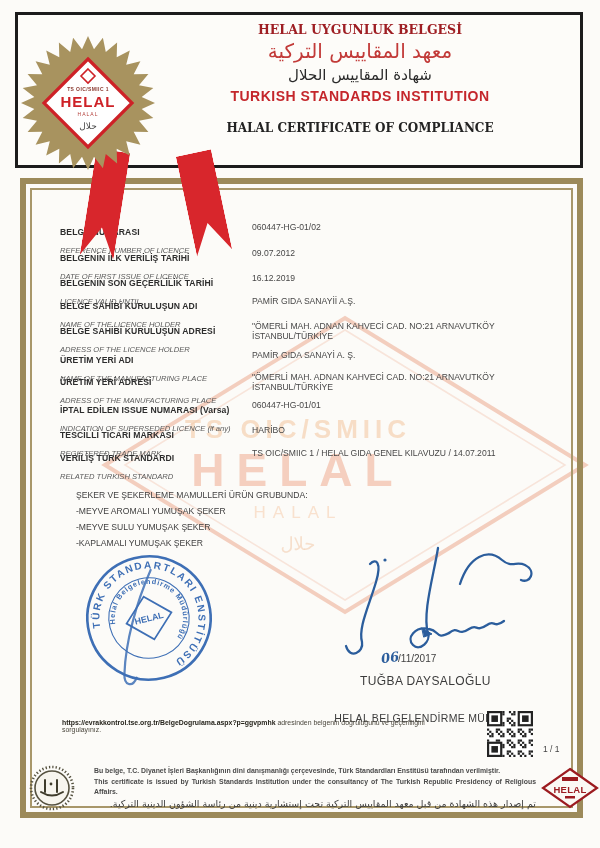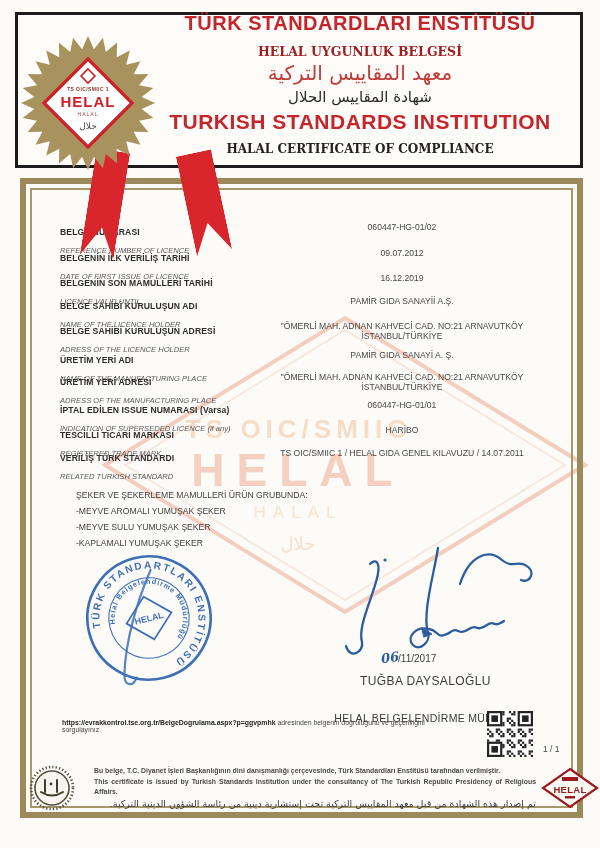--- a/index.html
+++ b/index.html
@@ -5,38 +5,38 @@
   html,body{margin:0;padding:0;}
   body{width:600px;height:848px;background:#f2f0ec;font-family:"Liberation Sans",sans-serif;position:relative;overflow:hidden;}
   .page{position:absolute;left:0;top:0;width:600px;height:848px;background:#fcfbf8;}
   
   .header-box{position:absolute;left:15px;top:12px;width:562px;height:150px;border:3px solid #1c1c1c;background:#fdfcf9;z-index:2;}
   .header-text{position:absolute;left:160px;top:12px;width:400px;text-align:center;z-index:3;}
   .h-title{color:#c4262b;font-weight:bold;font-size:20px;letter-spacing:.5px;line-height:1.1;}
   .h-sub{color:#9e1e23;font-family:"DejaVu Serif",serif;font-weight:bold;font-size:12.5px;margin-top:10px;}
   .h-ar-red{color:#c23a38;font-size:20px;margin-top:2px;direction:rtl;font-family:"DejaVu Sans",sans-serif;}
   .h-ar-black{color:#2a2a2a;font-size:15px;margin-top:3px;direction:rtl;font-family:"DejaVu Sans",sans-serif;}
-  .h-title-en{color:#c4262b;font-weight:bold;font-size:21px;margin-top:4px;letter-spacing:.5px;}
-  .h-sub-en{color:#222;font-family:"DejaVu Serif",serif;font-weight:bold;font-size:12px;margin-top:8px;}
+  .h-title-en{color:#c4262b;font-weight:bold;font-size:14px;margin-top:4px;letter-spacing:.5px;}
+  .h-sub-en{color:#222;font-family:"DejaVu Serif",serif;font-weight:bold;font-size:12px;margin-top:17px;}
   
   .badge{position:absolute;left:18px;top:33px;width:140px;height:140px;z-index:5;}
   .ribbon{position:absolute;background:#d8262c;z-index:4;}
   .ribbon.left{left:88px;top:150px;width:34px;height:108px;transform:rotate(9deg);clip-path:polygon(0 0,100% 0,100% 100%,52% 72%,0 100%);}
   .ribbon.right{left:186px;top:152px;width:36px;height:102px;transform:rotate(-12deg);clip-path:polygon(0 0,100% 0,100% 100%,48% 70%,0 100%);}
   
   .frame{position:absolute;left:20px;top:178px;width:551px;height:628px;border:6px solid #9c8a5a;z-index:1;}
   .frame-inner{position:absolute;inset:4px;border:2px solid #a8976a;}
   
   .watermark{position:absolute;left:0;top:0;width:600px;height:848px;z-index:1;pointer-events:none;}
   
   .row{position:absolute;left:60px;width:500px;z-index:3;}
   .lab{display:inline-block;vertical-align:top;width:192px;}
   .lab .tr{font-weight:bold;font-size:8.6px;color:#2d2d2d;letter-spacing:.1px;}
   .lab .en{font-style:italic;font-size:7.6px;color:#5a5a5a;margin-top:1px;}
-  .val{display:inline-block;vertical-align:top;width:300px;font-size:8.6px;color:#474747;white-space:pre-line;padding-top:1px;text-align:center;}
+  .val{display:inline-block;vertical-align:top;width:300px;font-size:8.6px;color:#474747;white-space:pre-line;padding-top:1px;}
   .scope{position:absolute;left:76px;top:487px;z-index:3;font-size:8.6px;color:#3f3f3f;line-height:16px;white-space:pre-line;}
   
   .stamp{position:absolute;left:83px;top:552px;width:132px;height:132px;z-index:3;transform:rotate(-14deg);opacity:.92;}
   .signature{position:absolute;left:318px;top:540px;width:260px;height:140px;z-index:4;}
   .date-line{position:absolute;left:381px;top:650px;z-index:4;font-size:10px;color:#3f3f3f;}
   .date-hand{font-family:"DejaVu Serif",serif;font-style:italic;font-weight:bold;font-size:13px;color:#2b5d9c;display:inline-block;transform:rotate(-8deg);margin-right:-1px;}
   .sig-block{position:absolute;left:318px;top:674px;width:215px;text-align:center;z-index:3;}
   .sig-name{font-size:12px;color:#3b3b3b;letter-spacing:.4px;}
   .sig-title{font-size:10.5px;color:#3b3b3b;letter-spacing:.3px;margin-top:24px;}
   
@@ -59,21 +59,20 @@
     <polygon points="105,465 345,318 585,465 345,612" fill="none" stroke="rgba(233,150,120,0.45)" stroke-width="4"></polygon>
     <polygon points="125,465 345,330 565,465 345,600" fill="none" stroke="rgba(238,170,140,0.28)" stroke-width="1.5"></polygon>
     <text x="298" y="438" text-anchor="middle" font-size="26" font-weight="bold" letter-spacing="5" fill="rgba(242,196,156,0.55)">TS OIC/SMIIC</text>
     <text x="298" y="486" text-anchor="middle" font-size="46" font-weight="bold" letter-spacing="12" fill="rgba(238,164,134,0.5)">HELAL</text>
     <text x="298" y="518" text-anchor="middle" font-size="17" letter-spacing="7" fill="rgba(246,204,172,0.55)">HALAL</text>
     <text x="298" y="550" text-anchor="middle" font-size="18" fill="rgba(242,196,160,0.5)">حلال</text>
   </svg>
 
   <div class="header-box"></div>
   <div class="header-text">
-    <div class="h-title">TÜRK STANDARDLARI ENSTİTÜSÜ</div>
     <div class="h-sub">HELAL UYGUNLUK BELGESİ</div>
     <div class="h-ar-red">معهد المقاييس التركية</div>
     <div class="h-ar-black">شهادة المقاييس الحلال</div>
     <div class="h-title-en">TURKISH STANDARDS INSTITUTION</div>
     <div class="h-sub-en">HALAL CERTIFICATE OF COMPLIANCE</div>
   </div>
 
   <div class="ribbon left"></div>
   <div class="ribbon right"></div>
   <svg class="badge" viewBox="0 0 140 140">
@@ -90,21 +89,21 @@
       <div class="frame-inner"></div>
     </div>
 
   <div class="row" style="top:221px">
     <span class="lab"><span class="tr">BELGE NUMARASI</span><br><span class="en">REFERENCE NUMBER OF LICENCE</span></span><span class="val">060447-HG-01/02</span>
   </div>
   <div class="row" style="top:247px">
     <span class="lab"><span class="tr">BELGENİN İLK VERİLİŞ TARİHİ</span><br><span class="en">DATE OF FIRST ISSUE OF LICENCE</span></span><span class="val">09.07.2012</span>
   </div>
   <div class="row" style="top:272px">
-    <span class="lab"><span class="tr">BELGENİN SON MAMULLERİ TARİHİ</span><br><span class="en">LICENCE VALID UNTIL</span></span><span class="val">16.12.2019</span>
+    <span class="lab"><span class="tr">BELGENİN SON GEÇERLİLİK TARİHİ</span><br><span class="en">LICENCE VALID UNTIL</span></span><span class="val">16.12.2019</span>
   </div>
   <div class="row" style="top:295px">
     <span class="lab"><span class="tr">BELGE SAHİBİ KURULUŞUN ADI</span><br><span class="en">NAME OF THE LICENCE HOLDER</span></span><span class="val">PAMİR GIDA SANAYİİ A.Ş.</span>
   </div>
   <div class="row" style="top:320px">
     <span class="lab"><span class="tr">BELGE SAHİBİ KURULUŞUN ADRESİ</span><br><span class="en">ADRESS OF THE LICENCE HOLDER</span></span><span class="val">"ÖMERLİ MAH. ADNAN KAHVECİ CAD. NO:21 ARNAVUTKÖY
 İSTANBUL/TÜRKİYE</span>
   </div>
   <div class="row" style="top:349px">
     <span class="lab"><span class="tr">ÜRETİM YERİ ADI</span><br><span class="en">NAME OF THE MANUFACTURING PLACE</span></span><span class="val">PAMİR GIDA SANAYİ A. Ş.</span>

